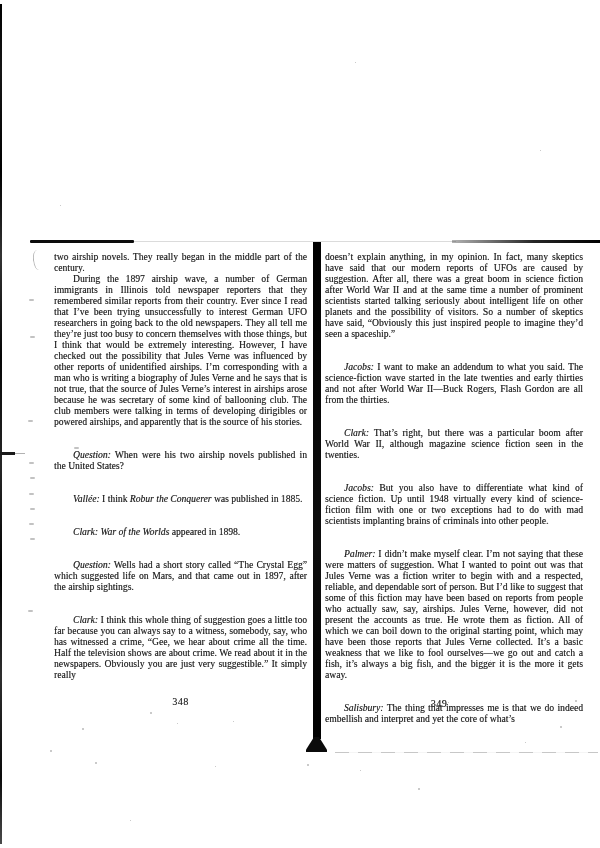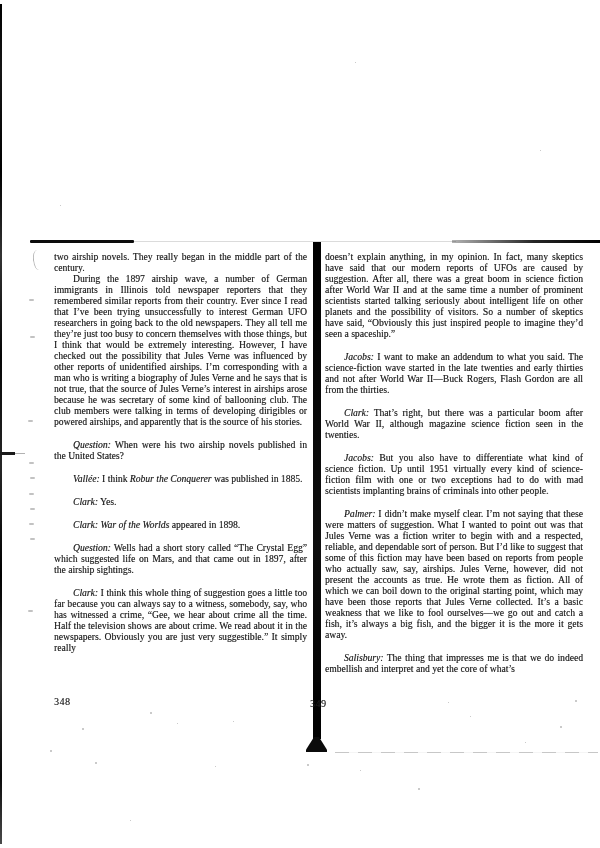--- a/index.html
+++ b/index.html
@@ -17,25 +17,25 @@
     color:#1d1d1d;
     font-size:9.5px;
     line-height:11px;
     letter-spacing:0.04px;
     text-shadow:0.3px 0 0 rgba(25,25,25,0.55);
   }
   .text-block.left-block{left:54px;top:252px;width:253px;}
   .text-block.right-block{left:325px;top:252px;width:258px;}
   .para{margin:0;}
   .para.indent{text-indent:19px;}
-  .para.spaced{margin-top:12px;}
+  .para.spaced{margin-top:22px;}
   .para i{font-style:italic;}
 
   .pagenum{
-    position:absolute;text-align:left;
+    position:absolute;text-align:center;
     font-size:10px;color:#1d1d1d;letter-spacing:0.5px;
     text-shadow:0.3px 0 0 rgba(25,25,25,0.5);
   }
   .pagenum.left{left:54px;width:253px;top:696px;}
   .pagenum.right{left:310px;width:258px;top:698px;}
 
   
   .edge-strip{
     position:absolute;left:0;top:4px;width:2px;height:840px;
     background:linear-gradient(180deg,#000 0%,#161616 8%,#000 20%,#333 30%,#050505 42%,#262626 55%,#000 68%,#2e2e2e 80%,#0a0a0a 92%,#4a4a4a 100%);
@@ -82,34 +82,33 @@
   <div class="paren-mark"></div>
   <div class="dash-mark"></div>
   <div class="dash-tail"></div>
 
   <div>
     <div class="text-block left-block">
         <div class="para"><span>two airship novels. They really began in the middle part of the century.</span></div>
         <div class="para indent"><span>During the 1897 airship wave, a number of German immigrants in Illinois told newspaper reporters that they remembered similar reports from their country. Ever since I read that I’ve been trying unsuccessfully to interest German UFO researchers in going back to the old newspapers. They all tell me they’re just too busy to concern themselves with those things, but I think that would be extremely interesting. However, I have checked out the possibility that Jules Verne was influenced by other reports of unidentified airships. I’m corresponding with a man who is writing a biography of Jules Verne and he says that is not true, that the source of Jules Verne’s interest in airships arose because he was secretary of some kind of ballooning club. The club members were talking in terms of developing dirigibles or powered airships, and apparently that is the source of his stories.</span></div>
         <div class="para indent spaced"><i>Question:</i><span> When were his two airship novels published in the United States?</span></div>
         <div class="para indent spaced"><i>Vallée:</i><span> I think </span><i>Robur the Conquerer</i><span> was published in 1885.</span></div>
-        <div class="para indent spaced"><i>Clark:</i><span> Yes.</span></div>
         <div class="para indent spaced"><i>Clark: War of the Worlds</i><span> appeared in 1898.</span></div>
         <div class="para indent spaced"><i>Question:</i><span> Wells had a short story called “The Crystal Egg” which suggested life on Mars, and that came out in 1897, after the airship sightings.</span></div>
         <div class="para indent spaced"><i>Clark:</i><span> I think this whole thing of suggestion goes a little too far because you can always say to a witness, somebody, say, who has witnessed a crime, “Gee, we hear about crime all the time. Half the television shows are about crime. We read about it in the newspapers. Obviously you are just very suggestible.” It simply really</span></div>
       </div>
     <div class="pagenum left">348</div>
   </div>
 
   <div>
     <div class="text-block right-block">
         <div class="para"><span>doesn’t explain anything, in my opinion. In fact, many skeptics have said that our modern reports of UFOs are caused by suggestion. After all, there was a great boom in science fiction after World War II and at the same time a number of prominent scientists started talking seriously about intelligent life on other planets and the possibility of visitors. So a number of skeptics have said, “Obviously this just inspired people to imagine they’d seen a spaceship.”</span></div>
         <div class="para indent spaced"><i>Jacobs:</i><span> I want to make an addendum to what you said. The science-fiction wave started in the late twenties and early thirties and not after World War II—Buck Rogers, Flash Gordon are all from the thirties.</span></div>
         <div class="para indent spaced"><i>Clark:</i><span> That’s right, but there was a particular boom after World War II, although magazine science fiction seen in the twenties.</span></div>
-        <div class="para indent spaced"><i>Jacobs:</i><span> But you also have to differentiate what kind of science fiction. Up until 1951 virtually every kind of science-fiction film with one or two exceptions had to do with mad scientists implanting brains of criminals into other people.</span></div>
+        <div class="para indent spaced"><i>Jacobs:</i><span> But you also have to differentiate what kind of science fiction. Up until 1948 virtually every kind of science-fiction film with one or two exceptions had to do with mad scientists implanting brains of criminals into other people.</span></div>
         <div class="para indent spaced"><i>Palmer:</i><span> I didn’t make myself clear. I’m not saying that these were matters of suggestion. What I wanted to point out was that Jules Verne was a fiction writer to begin with and a respected, reliable, and dependable sort of person. But I’d like to suggest that some of this fiction may have been based on reports from people who actually saw, say, airships. Jules Verne, however, did not present the accounts as true. He wrote them as fiction. All of which we can boil down to the original starting point, which may have been those reports that Jules Verne collected. It’s a basic weakness that we like to fool ourselves—we go out and catch a fish, it’s always a big fish, and the bigger it is the more it gets away.</span></div>
         <div class="para indent spaced"><i>Salisbury:</i><span> The thing that impresses me is that we do indeed embellish and interpret and yet the core of what’s</span></div>
       </div>
     <div class="pagenum right">349</div>
   </div>
 
 <div class="tick" style="left: 29px; top: 299px; width: 5px;"></div>
     <div class="tick" style="left: 30px; top: 336px; width: 5px;"></div>
     <div class="tick" style="left: 28px; top: 420px; width: 5px;"></div>
     <div class="tick" style="left: 29px; top: 462px; width: 5px;"></div>

